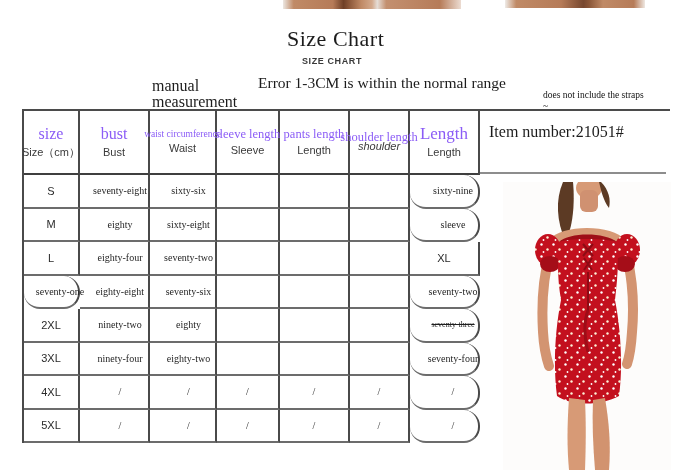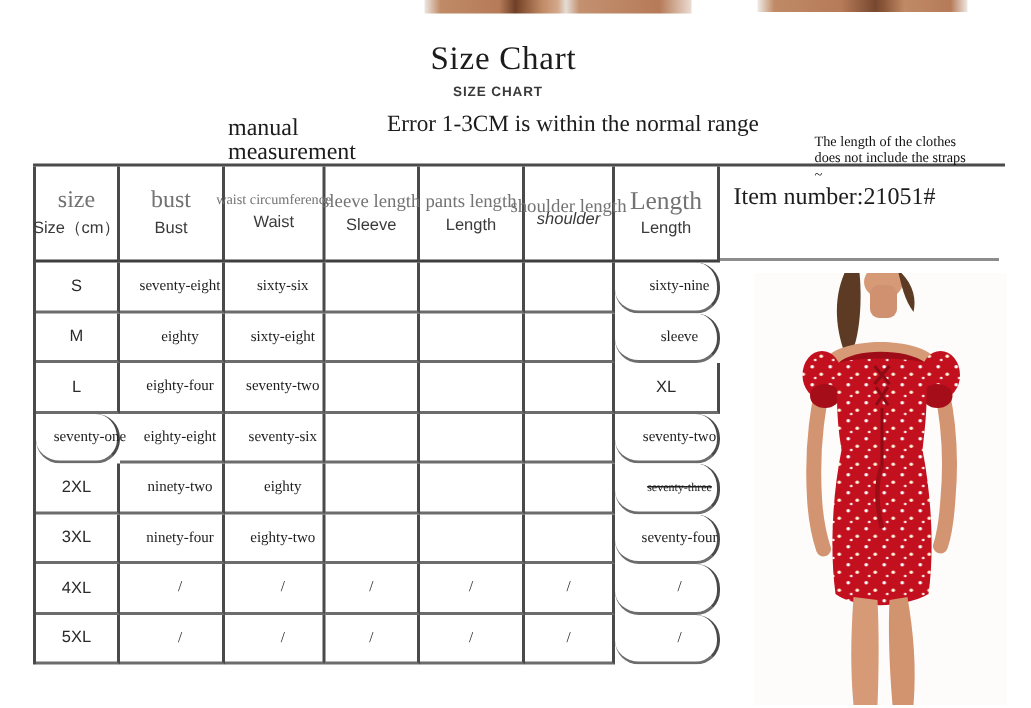--- a/index.html
+++ b/index.html
@@ -32,21 +32,21 @@
     grid-template-columns:56px 70px 67px 63px 70px 60px 70px;
     grid-template-rows:64px repeat(8,33.5px);
     border-left:2px solid #4a4a4a;
   }
   .cell{
     border-right:2px solid #4a4a4a;border-bottom:2px solid #6c6c6c;
     display:flex;align-items:center;justify-content:center;
     white-space:nowrap;overflow:visible;
   }
   .hcell{flex-direction:column;border-bottom-color:#3f3f3f;line-height:1.05;text-align:center;}
-  .hcell .top{font-family:"Liberation Serif",serif;color:#737373;}
+  .hcell .top{font-family:"Liberation Serif",serif;color:#8b5cf6;}
   .hcell .sub{font-family:"Liberation Sans",sans-serif;color:#3a3a3a;font-size:11px;margin-top:4px;}
   .h-size .top,.h-bust .top{font-size:16px;}
   .h-waist .top{font-size:9.5px;line-height:9px;}
   .h-sleeve .top,.h-pants .top{font-size:12.5px;}
   .h-shoulder .top{font-size:12.5px;line-height:11px;}
   .h-shoulder .sub{margin-top:-2px;font-style:italic;}
   .h-length .top{font-size:17px;}
   .size-cell{font-family:"Liberation Sans",sans-serif;font-size:11px;color:#2a2a2a;}
   .val{font-family:"Liberation Serif",serif;font-size:10px;color:#1e1e1e;}
   .shift{padding-left:12px;}
@@ -63,21 +63,20 @@
 
 <div class="title">Size Chart</div>
 <div class="subtitle">SIZE CHART</div>
 <div class="manual-note">manual measurement</div>
 <div class="error-note">Error 1-3CM is within the normal range</div>
 
 <div class="top-rule"></div>
 <div class="item-rule"></div>
 
 <div class="length-note">
-  <div>The length of the clothes</div>
   <div>does not include the straps</div>
   <div>~</div>
 </div>
 
 <div class="item-number">Item number:21051#</div>
 
 <div class="size-table" id="size-table">
     <div class="cell hcell h-size">
       <span class="top">size</span>
       <span class="sub">Size（cm）</span>

